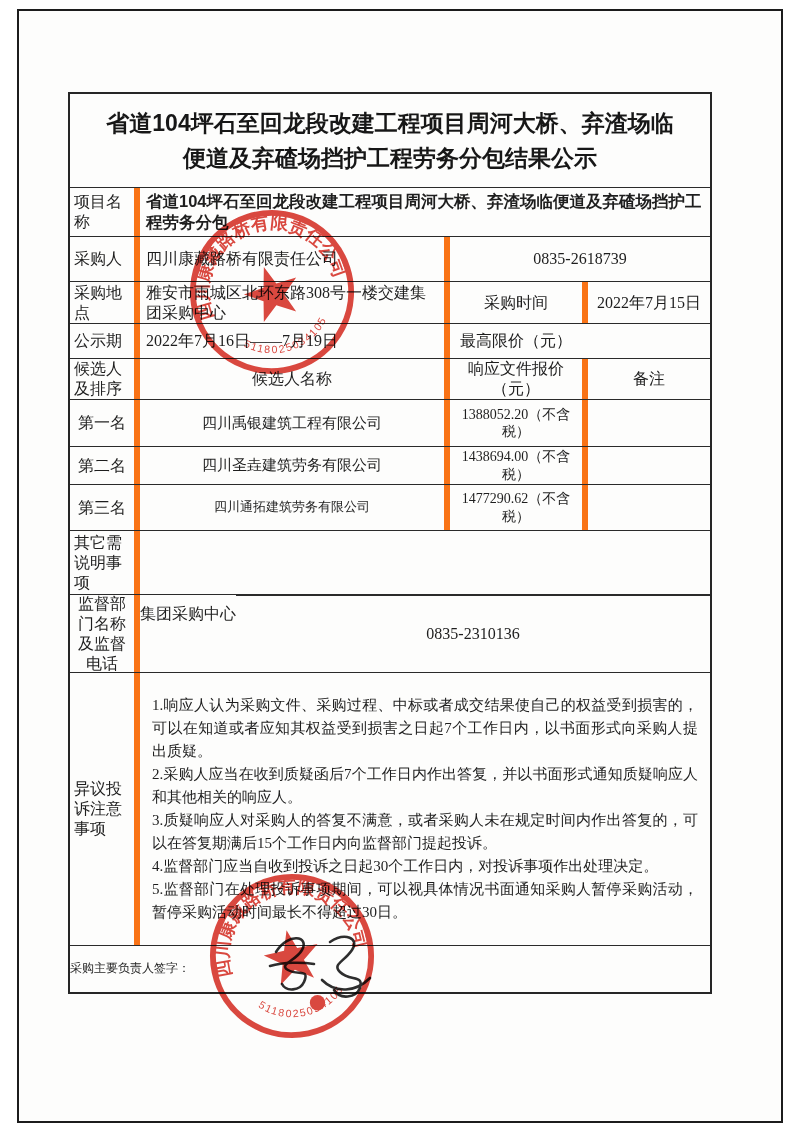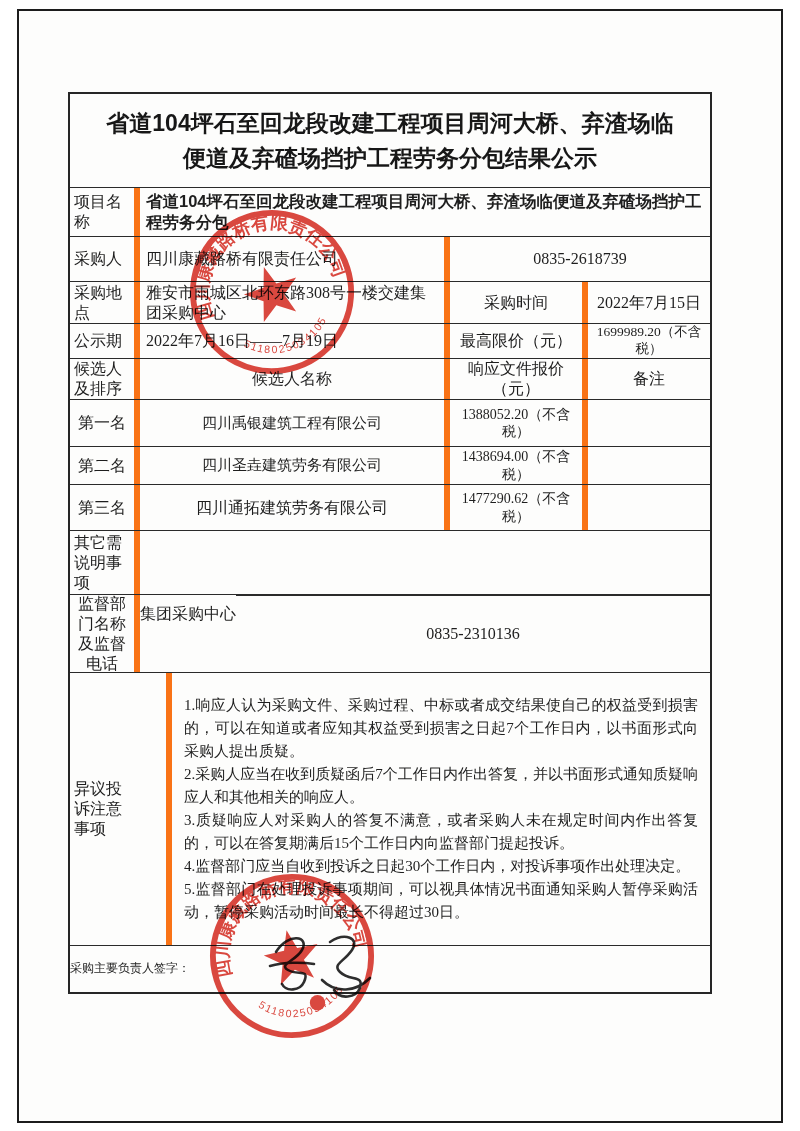--- a/index.html
+++ b/index.html
@@ -40,21 +40,21 @@
     color:#171717;
   }
   .bold{font-weight:700;font-family:"Liberation Sans","DejaVu Sans",sans-serif;font-size:16.5px;}
   .small{font-size:13.5px;}
   .price{font-size:14px;}
   .col{flex-direction:row;align-items:stretch;padding:0;}
   .subrow{display:flex;align-items:center;justify-content:center;font-size:16px;}
   .subrow + .subrow{border-top:1px solid #2a2a2a;}
   .objection-content{
     flex-direction:column;align-items:flex-start;justify-content:center;
-    padding:10px 12px;font-size:15px;line-height:23px;text-align:justify;margin-left:32px;
+    padding:10px 12px;font-size:15px;line-height:23px;text-align:justify;
   }
   .objection-content div{margin:0;}
   .sign-cell{font-size:12px;padding-left:0;font-family:Liberation Mono, monospace;}
   
   .stamp{position:absolute;mix-blend-mode:multiply;opacity:.85;pointer-events:none;}
   .stamp-top{left:187px;top:207px;width:170px;height:170px;}
   .stamp-bottom{left:207px;top:871px;width:170px;height:170px;}
   .signature{position:absolute;left:258px;top:922px;width:130px;height:80px;mix-blend-mode:multiply;}
 </style>
 </head>
@@ -83,21 +83,20 @@
     <div class="cell c1">采购地点</div>
     <div class="cell c2">雅安市雨城区北环东路308号一楼交建集团采购中心</div>
     <div class="cell c3 center">采购时间</div>
     <div class="cell c4 center">2022年7月15日</div>
   </div>
 
   <div class="row" style="height:34px">
     <div class="cell c1">公示期</div>
     <div class="cell c2">2022年7月16日——7月19日</div>
     <div class="cell c3 center">最高限价（元）</div>
-    <div class="cell c4 center small">1699989.20（不含税）</div>
   </div>
 
   <div class="row" style="height:40px">
     <div class="cell c1">候选人及排序</div>
     <div class="cell c2 center">候选人名称</div>
     <div class="cell c3 center">响应文件报价（元）</div>
     <div class="cell c4 center">备注</div>
   </div>
 
   <div class="row" style="height:46px">
@@ -109,21 +108,21 @@
 
   <div class="row" style="height:37px">
     <div class="cell c1 center">第二名</div>
     <div class="cell c2 center" style="font-size:15px">四川圣垚建筑劳务有限公司</div>
     <div class="cell c3 center price">1438694.00（不含税）</div>
     <div class="cell c4 center"></div>
   </div>
 
   <div class="row" style="height:45px">
     <div class="cell c1 center">第三名</div>
-    <div class="cell c2 center" style="font-size:16px">四川通拓建筑劳务有限公司</div>
+    <div class="cell c2 center" style="font-size:13px">四川通拓建筑劳务有限公司</div>
     <div class="cell c3 center price">1477290.62（不含税）</div>
     <div class="cell c4 center"></div>
   </div>
 
   <div class="row" style="height:63px">
     <div class="cell c1">其它需说明事项</div>
     <div class="cell cspan"></div>
   </div>
 
   <div class="row" style="height:77px">

